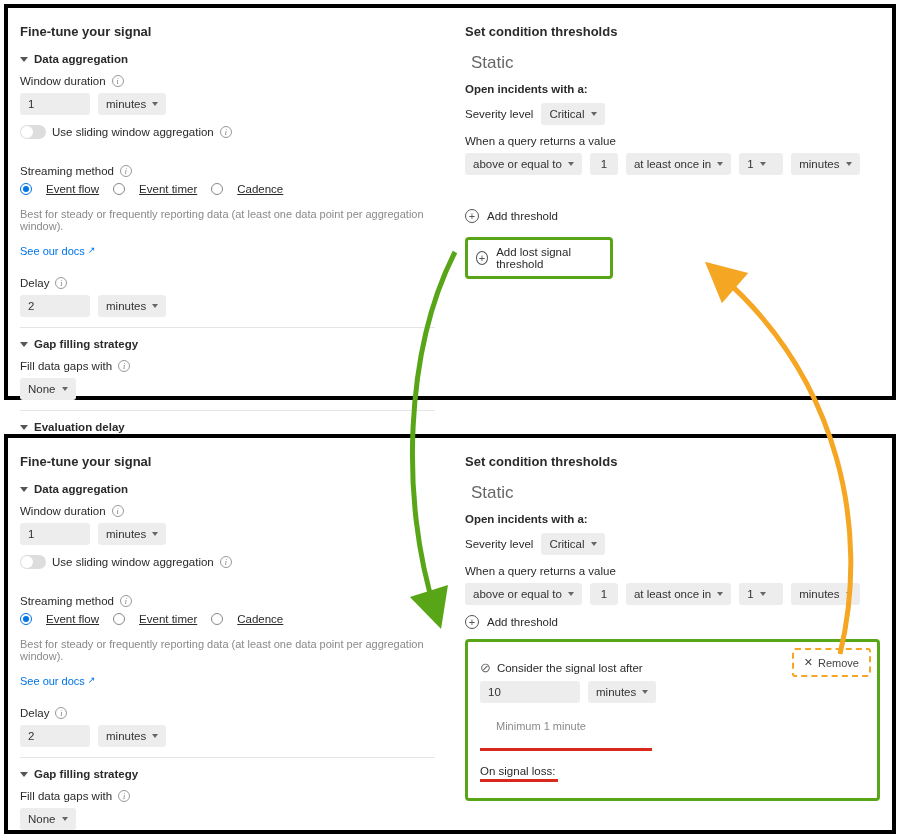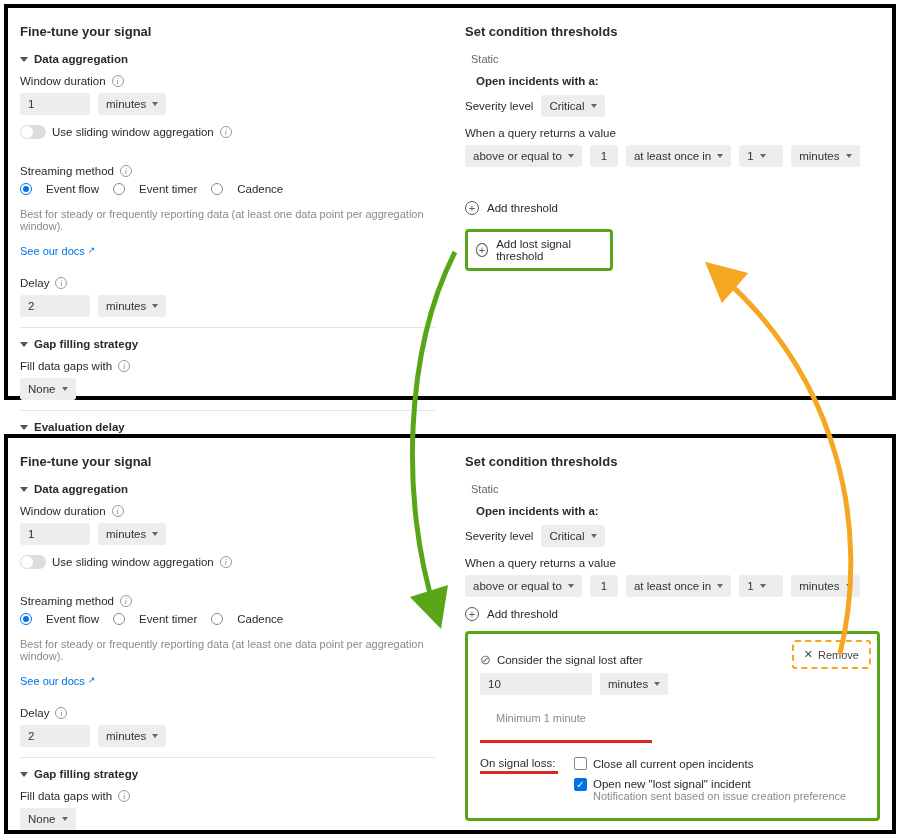--- a/index.html
+++ b/index.html
@@ -54,30 +54,30 @@
     background:#ededed; border:none; border-radius:3px; padding:5px 8px;
     font-size:11.5px; color:#333; display:inline-flex; align-items:center; gap:6px;
   }
   .caret {
     width:0;height:0;border-left:3px solid transparent;border-right:3px solid transparent;border-top:4px solid #666;
   }
   .toggle {
     width:26px;height:14px;background:#ddd;border-radius:8px;position:relative;display:inline-block;flex-shrink:0;
   }
   .toggle::after{content:"";position:absolute;left:1px;top:1px;width:12px;height:12px;background:#fff;border-radius:50%;}
-  .radio-row{display:flex;gap:14px;align-items:center;margin:4px 0;}
+  .radio-row{display:flex;gap:14px;align-items:center;margin:4px 0;text-decoration:underline;}
   .radio{width:12px;height:12px;border:1px solid #888;border-radius:50%;display:inline-flex;align-items:center;justify-content:center;}
   .radio.checked{border-color:#0073e6;}
   .radio.checked::after{content:"";width:6px;height:6px;background:#0073e6;border-radius:50%;}
   .hint{color:#8a8a8a;font-size:11px;margin:13px 0;}
   .link{color:#0073e6;font-size:11px;display:inline-flex;align-items:flex-start;gap:3px;}
   .link-ext{font-size:9px;}
   .hr{border:none;border-top:1px solid #e5e5e5;margin:10px 0;}
-  .static-lbl{color:#666;font-size:11px;margin:0 0 10px 6px;}
-  .bold-lbl{font-weight:600;margin:0 0 8px 11px;}
+  .static-lbl{color:#666;font-size:17px;margin:0 0 10px 6px;}
+  .bold-lbl{font-weight:600;margin:0 0 8px 0;}
   .plus-icon{width:14px;height:14px;border:1.3px solid #555;border-radius:50%;display:inline-flex;align-items:center;justify-content:center;font-size:11px;line-height:1;color:#555;}
   .add-row{display:flex;align-items:center;gap:8px;margin:10px 0;}
   .spacer{height:14px;}
   .highlight-green-solid{border:3px solid #58a618;border-radius:4px;}
   .checkbox{width:13px;height:13px;border:1px solid #888;border-radius:2px;display:inline-flex;align-items:center;justify-content:center;flex-shrink:0;}
   .checkbox.checked{background:#0073e6;border-color:#0073e6;color:#fff;font-size:10px;}
   .remove-btn{display:inline-flex;align-items:center;gap:5px;padding:4px 8px;font-size:11px;color:#444;}
   .x-icon{font-size:11px;}
   .dashed-orange{border:2px dashed #f5a623;border-radius:3px;}
   .red-under{height:3px;background:#d9291c;margin-top:2px;}
@@ -350,48 +350,35 @@
           <span class="x-icon">✕</span>
           <span>Remove</span>
         </span>
       </div>
 
       <div class="label" style="font-weight:500">
         <span style="font-size:13px;color:#666">⊘</span>
         <span>Consider the signal lost after</span>
       </div>
       <div class="field-row" style="margin-bottom:1px">
-        <span class="input-box" style="width:112px">10</span>
+        <span class="input-box" style="width:100px">10</span>
         <span class="select-box">
             <span>minutes</span>
             <span class="caret"></span>
           </span>
       </div>
       <div style="display:inline-block">
         <div class="hint" style="margin:16px">Minimum 1 minute</div>
         <div class="red-under" style="width:172px"></div>
       </div>
 
       <div style="display:flex;gap:16px;margin-top:14px;align-items:flex-start">
         <div style="display:inline-block">
           <span>On signal loss:</span>
           <div class="red-under" style="width:78px"></div>
-        </div>
-        <div style="flex:1">
-          <div class="label" style="margin:0 0 8px 0">
-            <span class="checkbox"></span>
-            <span>Close all current open incidents</span>
-          </div>
-          <div class="label" style="margin:0;align-items:flex-start">
-            <span class="checkbox checked">✓</span>
-            <span>
-              <span>Open new "lost signal" incident</span><br>
-              <span class="hint">Notification sent based on issue creation preference</span>
-            </span>
-          </div>
         </div>
       </div>
     </div>
   </div>
 </div>
 
 <svg class="arrow-svg" style="left:0;top:0;width:900px;height:840px">
   <defs>
     <marker id="arrGreen" markerWidth="12" markerHeight="12" refX="6" refY="6" orient="auto">
       <path d="M2,2 L10,6 L2,10 Z" fill="#58a618"></path>

